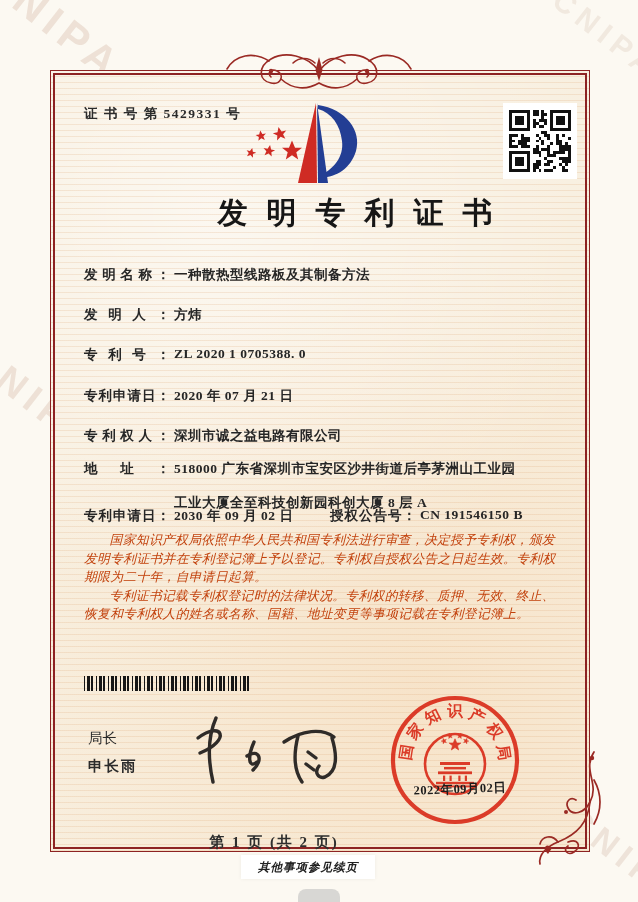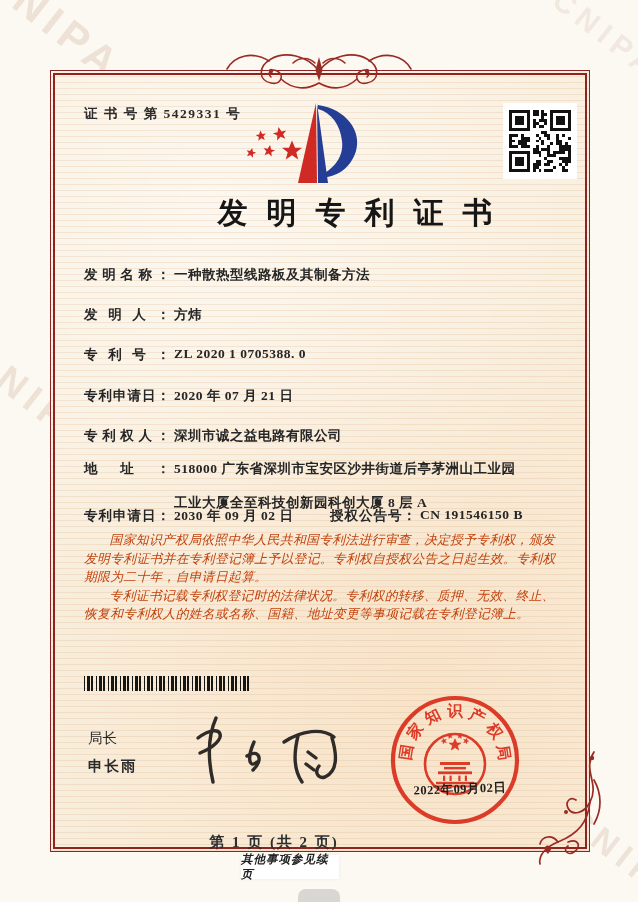--- a/index.html
+++ b/index.html
@@ -57,21 +57,21 @@
         mix-blend-mode:multiply;}
   .seal-arc text{font-size:15.5px;font-weight:700;fill:#e23322;text-anchor:middle;
                  font-family:"Liberation Serif","DejaVu Serif",serif;}
   .seal-date{position:absolute;left:392px;top:781px;width:136px;text-align:center;
              font-size:12.5px;font-weight:700;color:#1c1c1c;letter-spacing:0.5px;
              transform:rotate(-2deg);}
 
   .page-info{position:absolute;left:0;top:833px;width:548px;text-align:center;
              font-size:15px;color:#2e2e2e;font-weight:600;letter-spacing:2px;}
 
-  .footer-note{position:absolute;left:241px;top:855px;width:98px;height:24px;background:#ffffff;
+  .footer-note{position:absolute;left:241px;top:855px;width:134px;height:24px;background:#ffffff;
                box-shadow:0 0 4px rgba(0,0,0,0.06);display:flex;align-items:center;justify-content:center;
                font-size:11.5px;font-style:italic;font-weight:600;color:#222;letter-spacing:1px;}
 
   .scroll-btn{position:absolute;left:298px;top:889px;width:42px;height:26px;border-radius:8px;
               background:#d8d7d4;display:flex;align-items:flex-end;justify-content:center;cursor:pointer;}
 </style>
 </head>
 <body>
 
 <div class="page">

